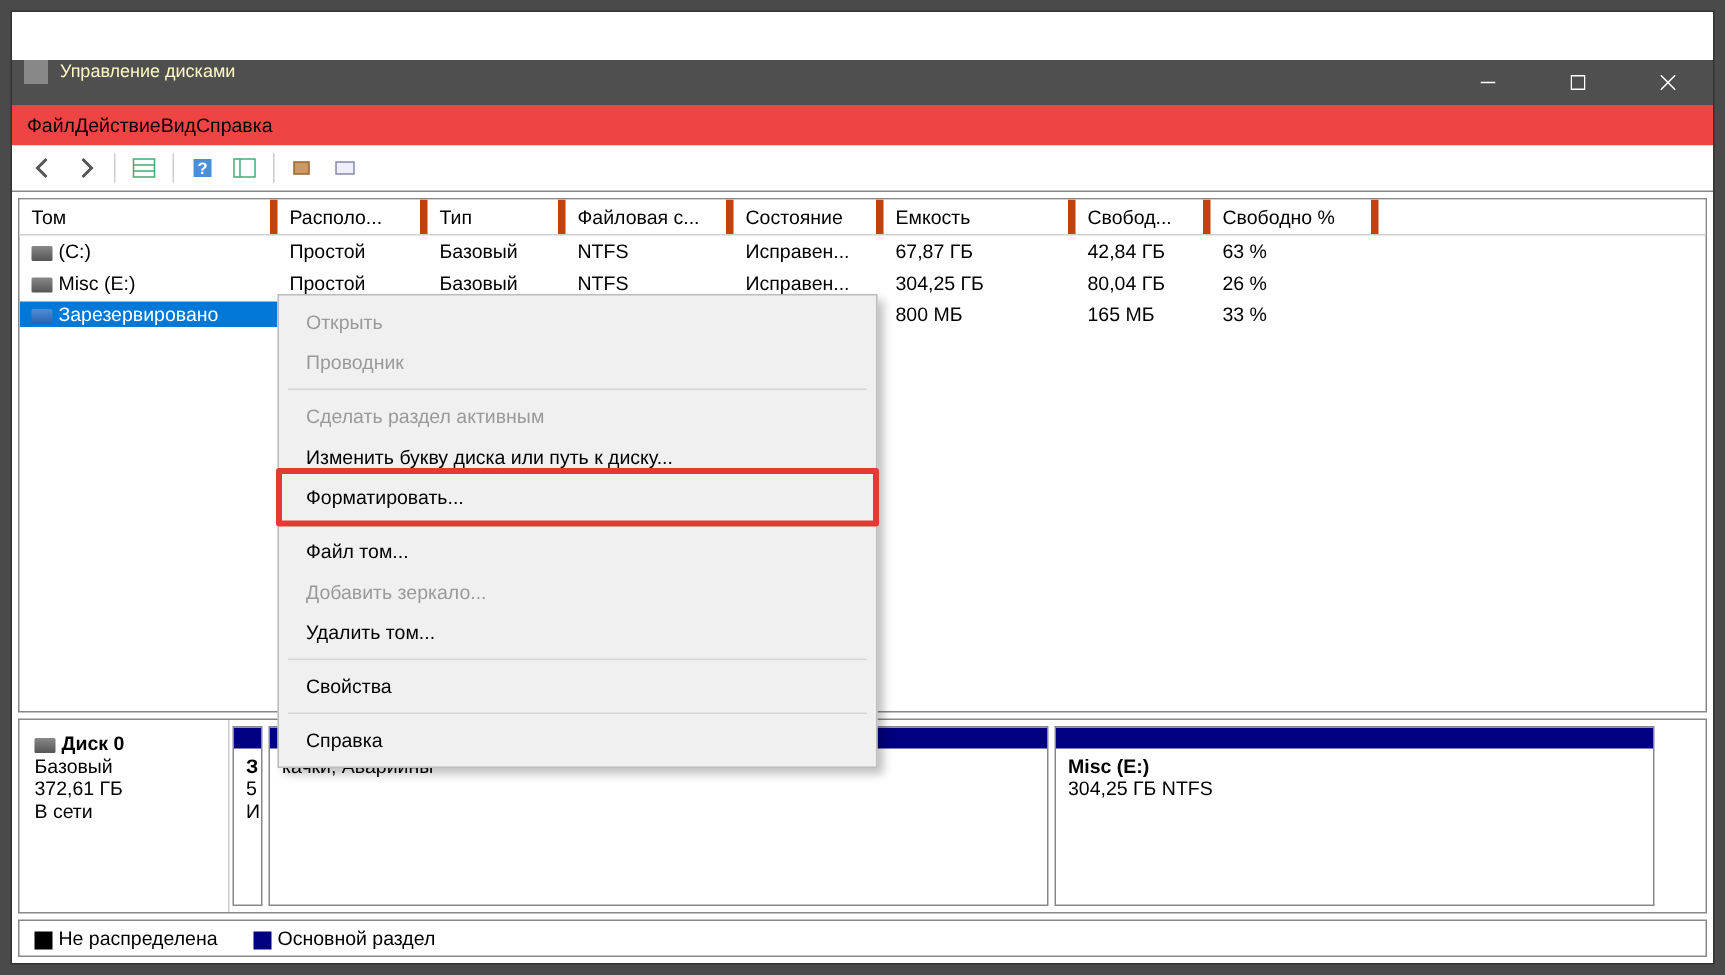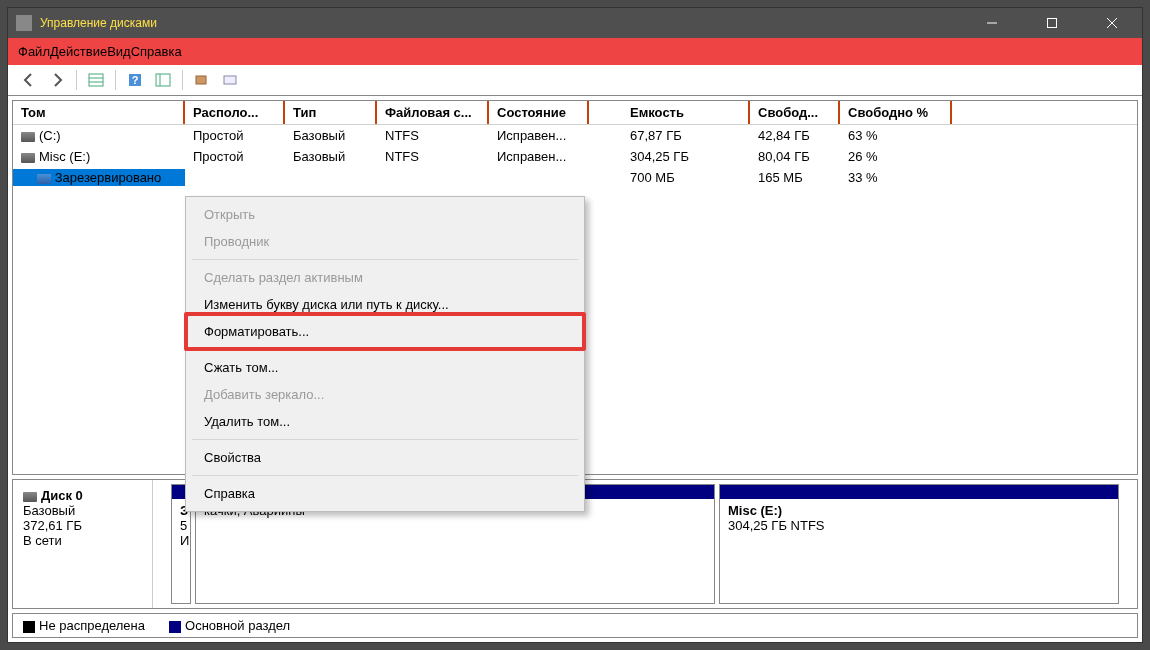--- a/index.html
+++ b/index.html
@@ -1,46 +1,46 @@
 <!DOCTYPE html>
 <html><head>
 <meta charset="utf-8">
 <style>
   * { box-sizing: border-box; margin: 0; padding: 0; }
   body { font-family: 'Segoe UI', Tahoma, sans-serif; font-size: 12px; background: #4a4a4a; width: 1150px; height: 650px; overflow: hidden; position: relative; }
   
   .window { position: absolute; top: 8px; left: 8px; right: 8px; bottom: 8px; background: #fff; display: flex; flex-direction: column; box-shadow: 0 0 0 1px #333; }
   
-  .titlebar { background: #4f4f4f; color: #fde047; height: 30px; display: flex; align-items: center; padding: 0 8px; }
+  .titlebar { background: #4f4f4f; color: #fef9c3; height: 30px; display: flex; padding: 0 8px; margin-top: 32px; }
   .titlebar .app-icon { width: 16px; height: 16px; background: #888; margin-right: 8px; }
   .titlebar .title { flex: 1; font-size: 12px; }
   .titlebar .win-controls { display: flex; gap: 16px; align-items: center; }
   .titlebar .win-btn { width: 44px; height: 30px; display: flex; align-items: center; justify-content: center; cursor: pointer; }
   .titlebar .win-btn svg { width: 10px; height: 10px; }
   
   .menubar { background: #ef4444; padding: 6px 10px; display: flex; border-bottom: 0; font-size: 13px; }
   .menubar span { cursor: pointer; }
   
   .toolbar { background: #fff; padding: 4px 10px; display: flex; gap: 6px; align-items: center; border-bottom: 1px solid #888; }
   .tool-btn { width: 22px; height: 22px; display: flex; align-items: center; justify-content: center; border: 1px solid transparent; cursor: pointer; }
   .tool-sep { width: 1px; height: 20px; background: #ccc; margin: 0 2px; }
   
   .content { flex: 1; display: flex; flex-direction: column; padding: 4px; gap: 4px; overflow: hidden; }
   
   .volume-list { flex: 1; border: 1px solid #888; background: #fff; display: flex; flex-direction: column; overflow: hidden; }
   .vl-header { display: flex; background: #fff; border-bottom: 1px solid #d0d0d0; }
-  .vl-header .col { padding: 4px 8px; border-right: 2px solid #c2410c; font-size: 13px; white-space: nowrap; overflow: hidden; text-overflow: ellipsis; font-weight: bold; }
+  .vl-header .col { padding: 4px 8px; border-right: 5px solid #c2410c; font-size: 13px; white-space: nowrap; overflow: hidden; text-overflow: ellipsis; }
   .vl-rows { flex: 1; overflow: auto; }
   .vl-row { display: flex; padding: 2px 0; font-size: 13px; }
   .vl-row .cell { padding: 1px 8px; white-space: nowrap; overflow: hidden; text-overflow: ellipsis; }
-  .vl-row.selected .cell:first-child { background: #0078d7; color: #000000; text-align: center; }
+  .vl-row.selected .cell:first-child { background: #0078d7; color: #ffffff; }
   .disk-icon { display: inline-block; width: 14px; height: 10px; background: linear-gradient(#888,#555); border-radius: 1px; margin-right: 4px; vertical-align: middle; }
   .disk-icon.blue { background: linear-gradient(#4a90d9,#2a60a9); }
   
-  .disk-graphic { height: 130px; border: 1px solid #888; background: #fff; display: flex; overflow: hidden; gap: 16px; }
+  .disk-graphic { height: 130px; border: 1px solid #888; background: #fff; display: flex; overflow: hidden; }
   .disk-label { width: 140px; border-right: 1px solid #ccc; padding: 8px 10px; font-size: 13px; }
   .disk-label .dn { font-weight: bold; }
   .disk-parts { flex: 1; display: flex; padding: 4px 0; gap: 0; }
   .part { border: 1px solid #888; margin: 0 2px; display: flex; flex-direction: column; overflow: hidden; }
   .part-top { height: 14px; background: #000080; }
   .part-body { flex: 1; padding: 4px 8px; font-size: 13px; }
   .part-body .pn { font-weight: bold; }
   
   .legend { padding: 4px 10px; border: 1px solid #888; background: #fff; font-size: 13px; display: flex; gap: 24px; align-items: center; }
   .legend-sq { display:inline-block; width: 12px; height: 12px; margin-right: 4px; vertical-align: middle; }
@@ -52,21 +52,21 @@
   .cm-item { padding: 6px 18px; cursor: pointer; }
   .cm-item.disabled { color: #9a9a9a; cursor: default; }
   .cm-sep { height: 1px; background: #d6d6d6; margin: 4px 6px; }
   .cm-highlight { position: absolute; border: 4px solid #e53935; border-radius: 2px; pointer-events: none; }
   
   .col-0 { width: 172px; }
   .col-1 { width: 100px; }
   .col-2 { width: 92px; }
   .col-3 { width: 112px; }
   .col-4 { width: 100px; }
-  .col-5 { width: 128px; margin-left: 33px; }
+  .col-5 { width: 128px; }
   .col-6 { width: 90px; }
   .col-7 { width: 112px; }
 </style>
 </head>
 <body>
 
 <div class="window">
 
   <div class="titlebar">
     <span class="app-icon"></span>
@@ -176,21 +176,21 @@
             <div class="cell col-5">304,25 ГБ</div>
             <div class="cell col-6">80,04 ГБ</div>
             <div class="cell col-7">26 %</div>
           </div>
           <div class="vl-row selected">
             <div class="cell col-0"><span class="disk-icon blue"></span>Зарезервировано</div>
             <div class="cell col-1"></div>
             <div class="cell col-2"></div>
             <div class="cell col-3"></div>
             <div class="cell col-4"></div>
-            <div class="cell col-5">700 МБ</div>
+            <div class="cell col-5">800 МБ</div>
             <div class="cell col-6">165 МБ</div>
             <div class="cell col-7">33 %</div>
           </div>
         </div>
     </div>
 
     <div class="disk-graphic">
       <div class="disk-label">
         <div><span class="disk-icon"></span><span class="dn">Диск 0</span></div>
         <div>Базовый</div>
@@ -232,21 +232,21 @@
 </div>
 
 <div class="context-menu" id="context-menu">
     <div class="cm-item disabled">Открыть</div>
     <div class="cm-item disabled">Проводник</div>
     <div class="cm-sep"></div>
     <div class="cm-item disabled">Сделать раздел активным</div>
     <div class="cm-item">Изменить букву диска или путь к диску...</div>
     <div class="cm-item">Форматировать...</div>
     <div class="cm-sep"></div>
-    <div class="cm-item">Сжать том...</div>
+    <div class="cm-item">Файл том...</div>
     <div class="cm-item disabled">Добавить зеркало...</div>
     <div class="cm-item">Удалить том...</div>
     <div class="cm-sep"></div>
     <div class="cm-item">Свойства</div>
     <div class="cm-sep"></div>
     <div class="cm-item">Справка</div>
     <div class="cm-highlight" style="left: -2px; right: -2px; top: 115px; height: 39px;"></div>
   </div>
 
 </body></html>

